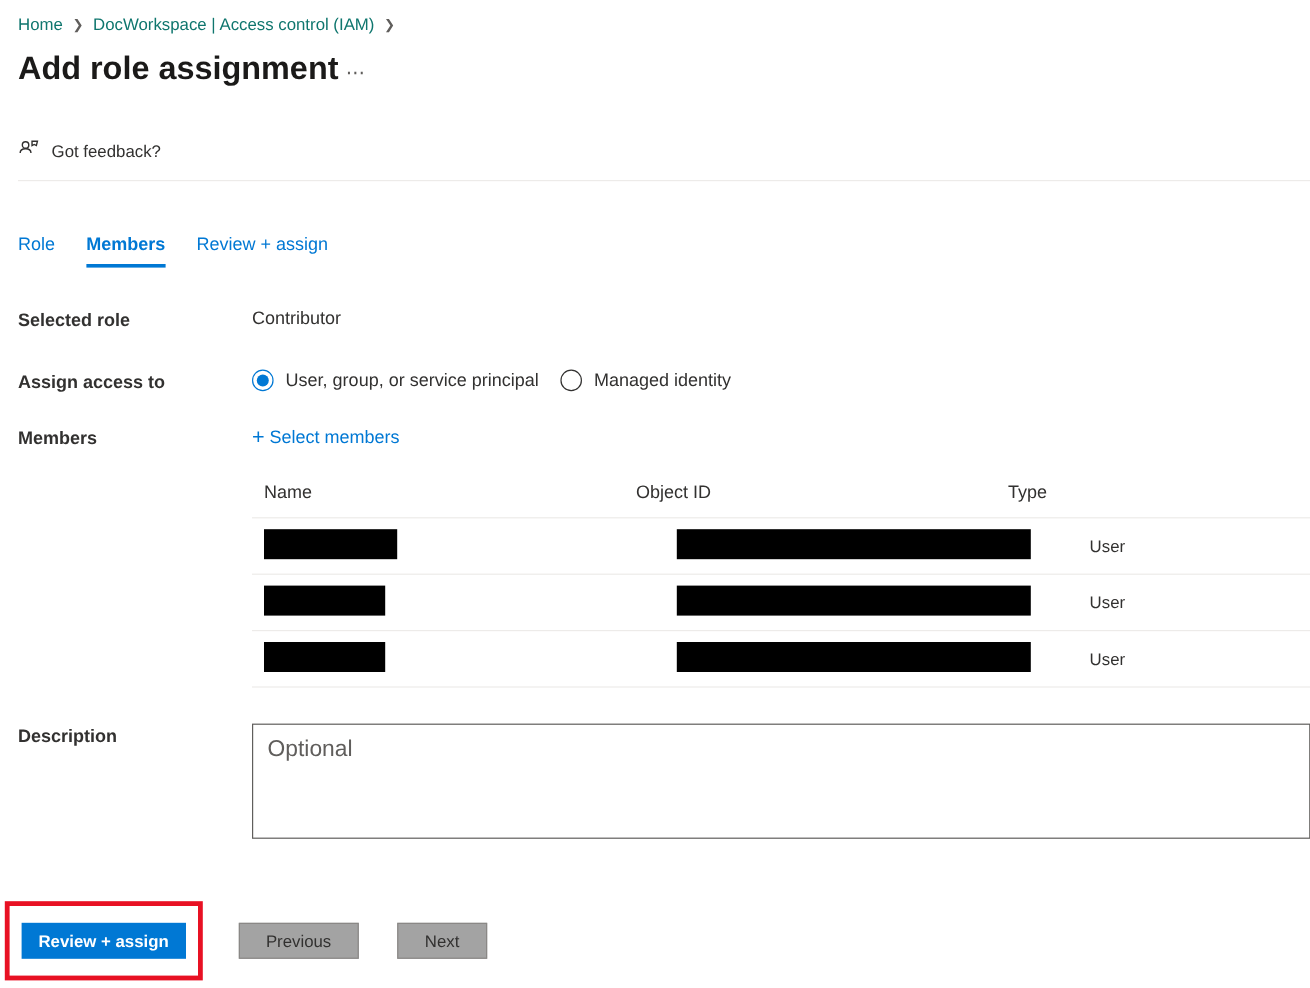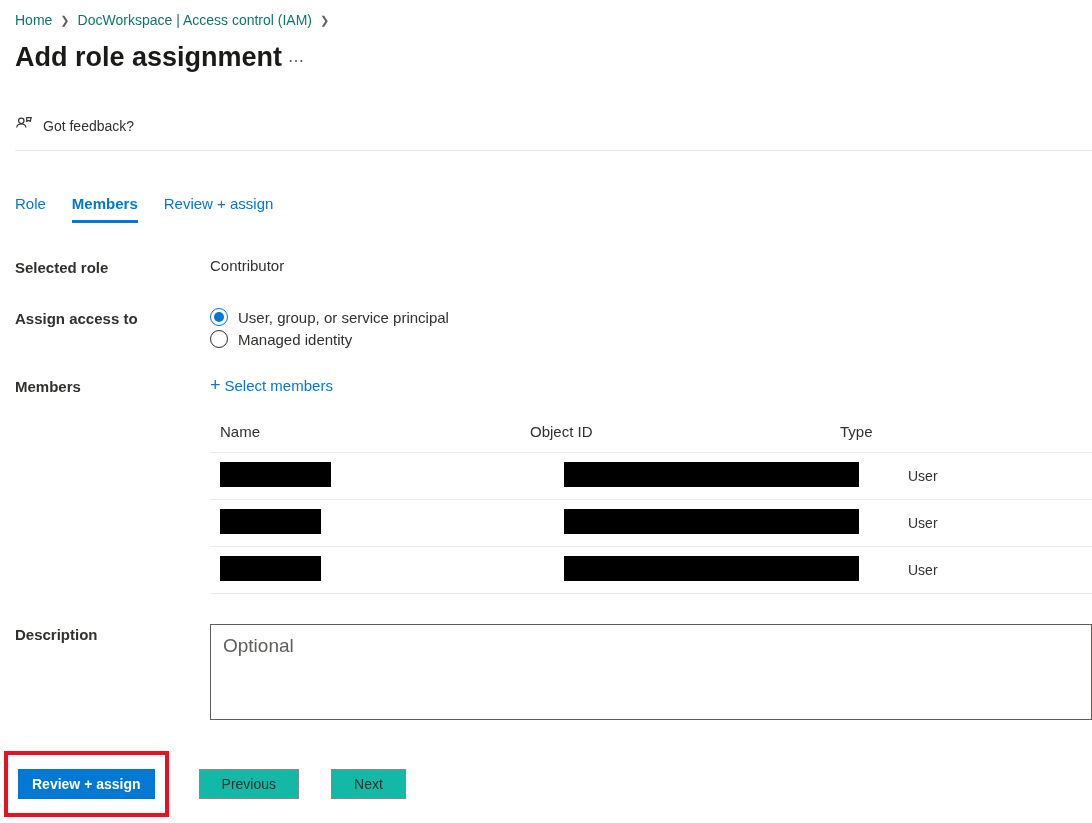--- a/index.html
+++ b/index.html
@@ -34,21 +34,21 @@
     
     .tabs { display: flex; gap: 26px; margin-top: 44px; }
     .tab { color: #0078d4; font-size: 15px; padding-bottom: 8px; cursor: pointer; }
     .tab.active { font-weight: 600; border-bottom: 3px solid #0078d4; }
     
     .form-area { margin-top: 34px; width: 1077px; }
     .form-row { display: flex; align-items: flex-start; margin-bottom: 18px; }
     .form-label { width: 195px; font-weight: 600; font-size: 15px; padding-top: 2px; }
     .form-value { font-size: 15px; color: #323130; flex: 1; }
     
-    .radio-group { display: flex; flex-direction: column; gap: 4px; }
+    .radio-group { display: flex; gap: 18px; }
     .radio-item { display: flex; align-items: center; gap: 10px; font-size: 15px; cursor: pointer; }
     .radio { width: 18px; height: 18px; border: 1px solid #323130; border-radius: 50%; display: flex; align-items: center; justify-content: center; }
     .radio.checked { border-color: #0078d4; }
     .radio.checked::after { content: ""; width: 10px; height: 10px; background: #0078d4; border-radius: 50%; }
     
     .select-members { display: flex; align-items: center; gap: 4px; color: #0078d4; font-size: 15px; cursor: pointer; }
     .plus { font-size: 18px; font-weight: 400; line-height: 1; }
     
     .members-table { margin-left: 195px; margin-top: 28px; width: calc(100% - 195px); }
     .mt-head { display: flex; border-bottom: 1px solid #edebe9; padding: 0 0 12px 10px; font-size: 15px; }
@@ -78,21 +78,21 @@
       border: 4px solid #e81123;
       padding: 14px 10px;
       display: inline-block;
     }
     .btn-primary {
       background: #0078d4; color: #fff; border: none;
       padding: 7px 14px; font-size: 14px; font-weight: 600;
       cursor: pointer;
     }
     .btn-secondary {
-      background: #14b8a6; color: #323130; border: 1px solid #8a8886;
+      background: #a3a3a3; color: #323130; border: 1px solid #8a8886;
       padding: 6px 22px; font-size: 14px; cursor: pointer;
     }
     .btn-group { display: flex; gap: 32px; }
   </style>
 </head>
 <body>
 
 <nav class="breadcrumb">
   <a>Home</a>
   <span class="bc-chev">❯</span>

